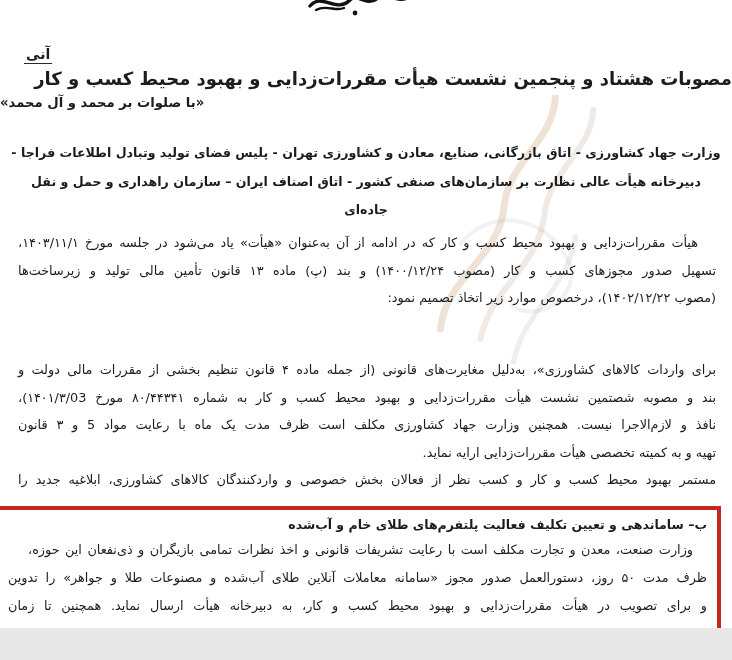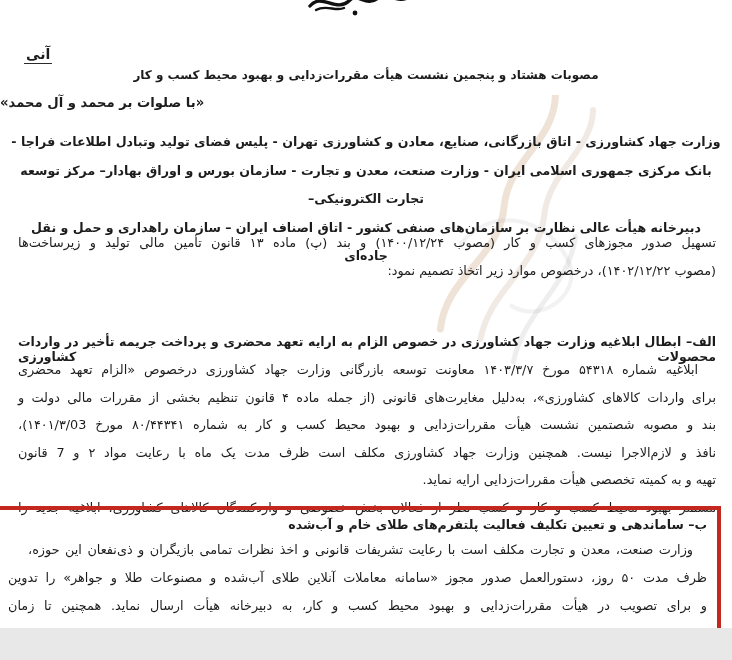--- a/index.html
+++ b/index.html
@@ -18,24 +18,24 @@
   
   .calligraphy{left:292px;top:-12px;width:150px;height:30px;}
   
   .urgent{
     left:24px;top:46px;
     font-weight:bold;font-size:14px;
     border-bottom:1.6px solid #2a2a2a;
     padding:0 2px 1px 2px;
   }
   
-  .title1{left:0;right:0;top:68px;text-align:center;font-weight:bold;font-size:12px;}
+  .title1{left:0;right:0;top:68px;text-align:right;font-weight:bold;font-size:18px;}
   .title2{left:0;right:0;top:95px;text-align:left;font-weight:bold;font-size:13.2px;}
   
-  .recipients{left:10px;right:10px;top:128px;text-align:center;font-weight:bold;font-size:12.6px;line-height:28.5px;}
+  .recipients{left:10px;right:10px;top:139px;text-align:center;font-weight:bold;font-size:12.6px;line-height:28.5px;}
   
   .para{right:16px;left:18px;font-size:12.8px;line-height:27.5px;}
   .intro{top:229px;}
   .jl{text-align:justify;text-align-last:justify;}
   .jl.first{padding-right:18px;}
   .jl.last{text-align-last:right;}
   .heading-a{
     right:16px;left:18px;top:334px;
     font-weight:bold;font-size:12.5px;
     text-align:justify;text-align-last:justify;
@@ -77,35 +77,33 @@
     <path d="M40 150 C70 110, 130 120, 150 170 C160 200, 120 230, 90 210" stroke="rgba(150,150,150,0.12)" stroke-width="4"></path>
   </svg>
 
   <div class="abs urgent">آنی</div>
 
   <div class="abs title1">مصوبات هشتاد و پنجمین نشست هیأت مقررات‌زدایی و بهبود محیط کسب و کار</div>
   <div class="abs title2">«با صلوات بر محمد و آل محمد»</div>
 
   <div class="abs recipients">
     <div>وزارت جهاد کشاورزی - اتاق بازرگانی، صنایع، معادن و کشاورزی تهران - پلیس فضای تولید وتبادل اطلاعات فراجا -</div>
-    <div>بانک مرکزی جمهوری اسلامی ایران - وزارت صنعت، معدن و تجارت - سازمان بورس و اوراق بهادار– مرکز توسعه تجارت الکترونیکی–</div>
     <div>دبیرخانه هیأت عالی نظارت بر سازمان‌های صنفی کشور - اتاق اصناف ایران – سازمان راهداری و حمل و نقل جاده‌ای</div>
   </div>
 
   <div class="abs para intro">
+    <div class="jl first">هیأت مقررات‌زدایی و بهبود محیط کسب و کار که در ادامه از آن به‌عنوان «هیأت» یاد می‌شود در جلسه مورخ ۱۴۰۳/۱۱/۱،</div>
     <div class="jl">تسهیل صدور مجوزهای کسب و کار (مصوب ۱۴۰۰/۱۲/۲۴) و بند (پ) ماده ۱۳ قانون تأمین مالی تولید و زیرساخت‌ها</div>
     <div class="jl last">(مصوب ۱۴۰۲/۱۲/۲۲)، درخصوص موارد زیر اتخاذ تصمیم نمود:</div>
   </div>
 
-  <div class="abs heading-a">الف– ابطال ابلاغیه وزارت جهاد کشاورزی در خصوص الزام به ارایه تعهد محضری و پرداخت جریمه تأخیر در واردات محصولات کشاورزی</div>
   <div class="abs para body-a">
-    <div class="jl first">ابلاغیه شماره ۵۴۳۱۸ مورخ ۱۴۰۳/۳/۷ معاونت توسعه بازرگانی وزارت جهاد کشاورزی درخصوص «الزام تعهد محضری</div>
     <div class="jl">برای واردات کالاهای کشاورزی»، به‌دلیل مغایرت‌های قانونی (از جمله ماده ۴ قانون تنظیم بخشی از مقررات مالی دولت و</div>
     <div class="jl">بند و مصوبه شصتمین نشست هیأت مقررات‌زدایی و بهبود محیط کسب و کار به شماره ۸۰/۴۴۳۴۱ مورخ ۱۴۰۱/۳/03)،</div>
-    <div class="jl">نافذ و لازم‌الاجرا نیست. همچنین وزارت جهاد کشاورزی مکلف است ظرف مدت یک ماه با رعایت مواد ۲ و 7 قانون</div>
+    <div class="jl">نافذ و لازم‌الاجرا نیست. همچنین وزارت جهاد کشاورزی مکلف است ظرف مدت یک ماه با رعایت مواد 5 و ۳ قانون</div>
     <div class="jl last">تهیه و به کمیته تخصصی هیأت مقررات‌زدایی ارایه نماید.</div>
     <div class="jl">مستمر بهبود محیط کسب و کار و کسب نظر از فعالان بخش خصوصی و واردکنندگان کالاهای کشاورزی، ابلاغیه جدید را</div>
   </div>
 
   <div class="abs highlight-box" style="border-color: rgb(195, 39, 30);">
     <div class="box-heading">ب– ساماندهی و تعیین تکلیف فعالیت پلتفرم‌های طلای خام و آب‌شده</div>
     <div class="box-body">
       <div class="jl first">وزارت صنعت، معدن و تجارت مکلف است با رعایت تشریفات قانونی و اخذ نظرات تمامی بازیگران و ذی‌نفعان این حوزه،</div>
       <div class="jl">ظرف مدت ۵۰ روز، دستورالعمل صدور مجوز «سامانه معاملات آنلاین طلای آب‌شده و مصنوعات طلا و جواهر» را تدوین</div>
       <div class="jl">و برای تصویب در هیأت مقررات‌زدایی و بهبود محیط کسب و کار، به دبیرخانه هیأت ارسال نماید. همچنین تا زمان</div>

